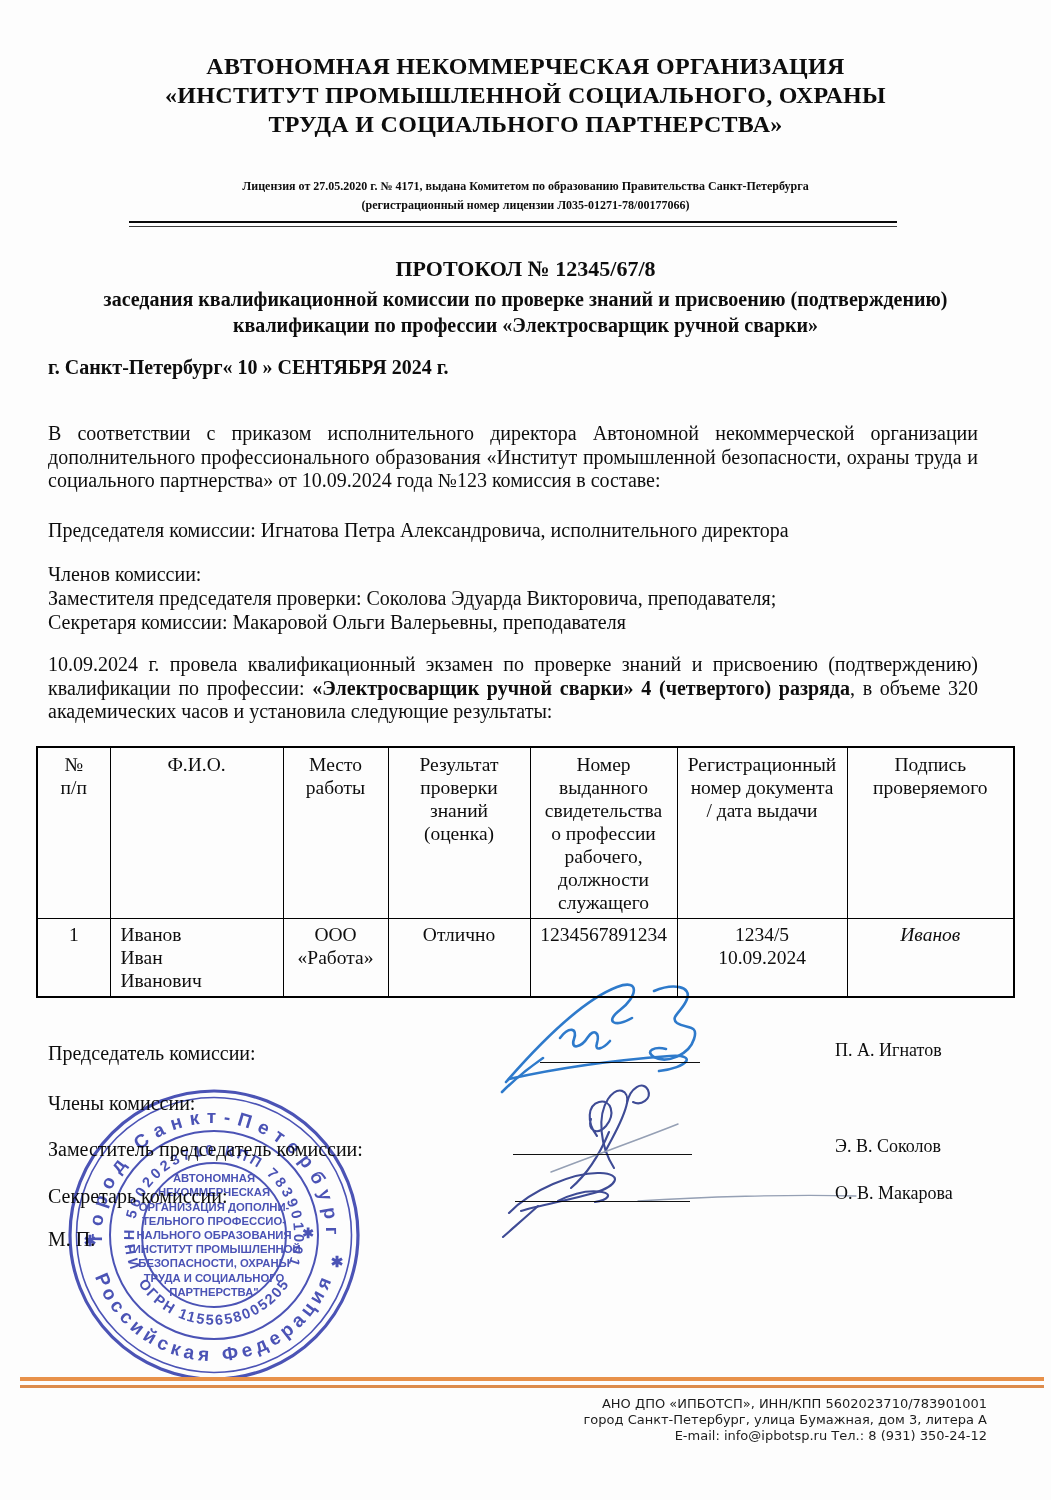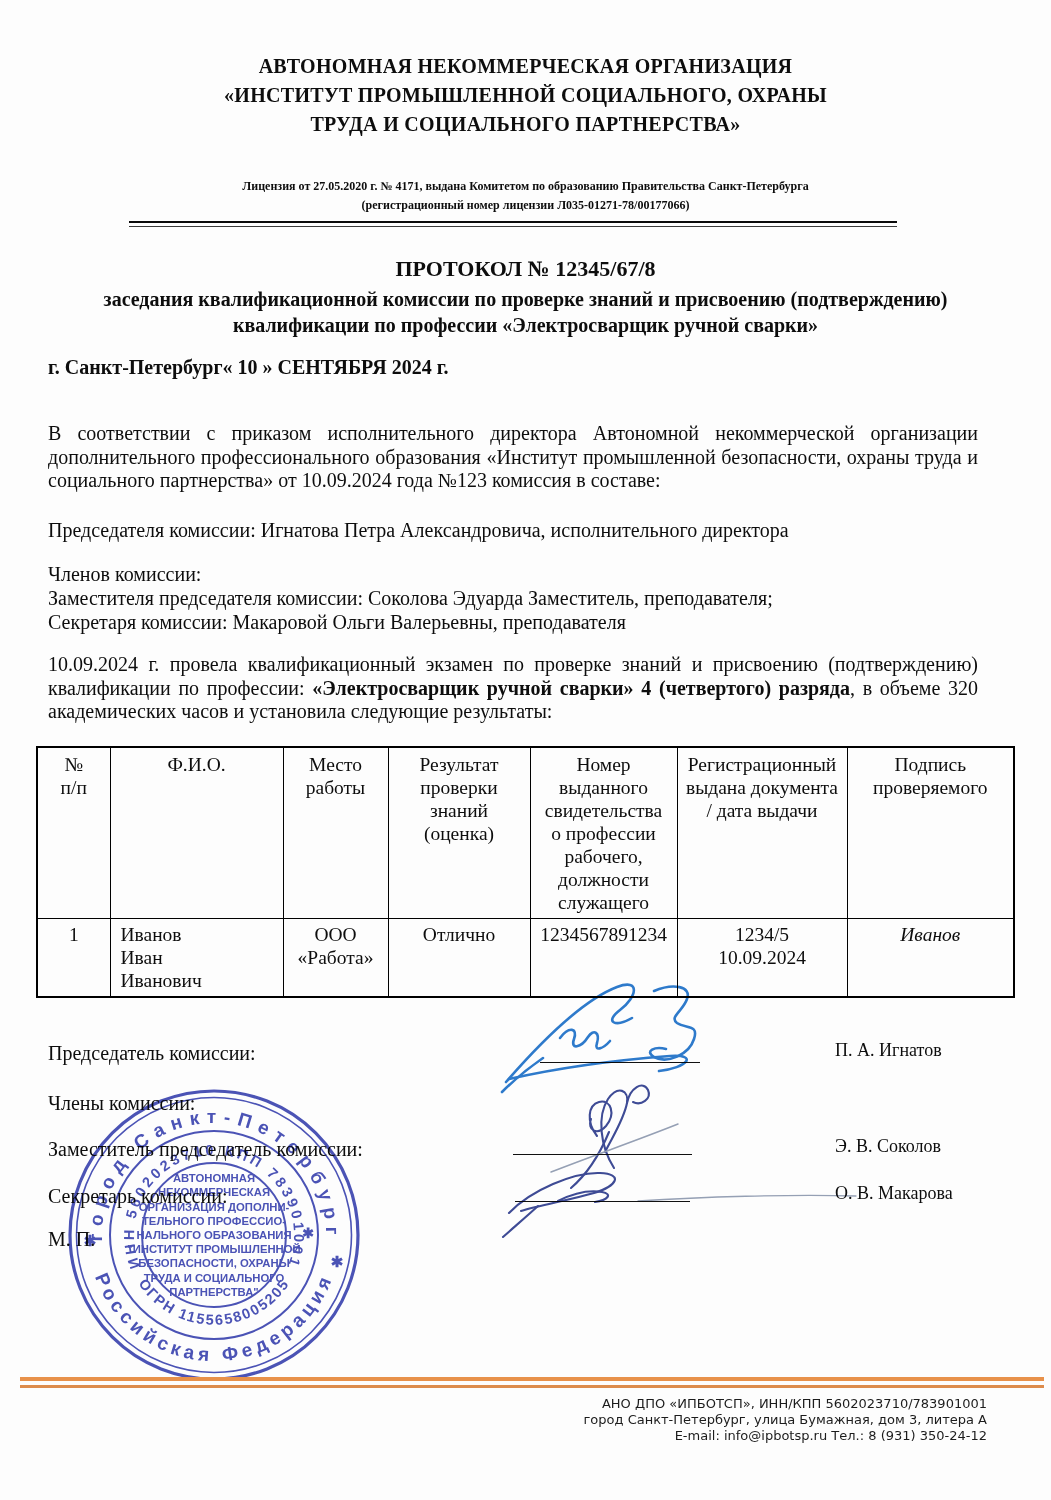--- a/index.html
+++ b/index.html
@@ -3,21 +3,21 @@
 <meta charset="utf-8">
 <style>
   html,body{margin:0;padding:0;background:#e9e9e9;}
   .page{
     position:relative;width:1051px;height:1500px;margin:0 auto;
     background:#fdfdfd;overflow:hidden;color:#0d0d0d;
     font-family:"Liberation Serif", serif;
   }
   .abs{position:absolute;}
   .center{left:0;width:1051px;text-align:center;}
-  .org-header{top:52px;font-weight:bold;font-size:20px;line-height:29px;letter-spacing:.3px;}
+  .org-header{top:52px;font-weight:bold;font-size:24px;line-height:29px;letter-spacing:.3px;}
   .license{top:177px;font-weight:bold;font-size:12px;line-height:19px;}
   .head-rule{top:221px;left:129px;width:768px;height:3px;border-top:2.5px solid #0a0a0a;border-bottom:1.2px solid #3a3a3a;}
   .protocol{top:255px;font-weight:bold;font-size:22px;line-height:28px;}
   .subtitle{top:286px;font-weight:bold;font-size:20px;line-height:26px;}
   .meta-row{top:356px;left:48px;width:932px;display:flex;font-weight:bold;font-size:20px;}
   .bodytext{left:48px;width:930px;font-size:20px;line-height:23.5px;}
   .just{text-align:justify;}
   .p1{top:422px;}
   .line-chair{top:519px;}
   .line-members{top:563px;}
@@ -71,21 +71,21 @@
   </div>
 
   <div class="abs meta-row">
     <span>г. Санкт-Петербург</span>
     <span>« 10 » СЕНТЯБРЯ 2024 г.</span>
   </div>
 
   <div class="abs bodytext just p1">В соответствии с приказом исполнительного директора Автономной некоммерческой организации дополнительного профессионального образования «Институт промышленной безопасности, охраны труда и социального партнерства» от 10.09.2024 года №123 комиссия в составе:</div>
   <div class="abs bodytext line-chair">Председателя комиссии: Игнатова Петра Александровича, исполнительного директора</div>
   <div class="abs bodytext line-members">Членов комиссии:</div>
-  <div class="abs bodytext line-deputy">Заместителя председателя комиссии: Соколова Эдуарда Заместитель, преподавателя;</div>
+  <div class="abs bodytext line-deputy">Заместителя председателя проверки: Соколова Эдуарда Викторовича, преподавателя;</div>
   <div class="abs bodytext line-secretary">Секретаря комиссии: Макаровой Ольги Валерьевны, преподавателя</div>
   <div class="abs bodytext just p2"><span>10.09.2024 г. провела квалификационный экзамен по проверке знаний и присвоению (подтверждению) квалификации по профессии: </span><b>«Электросварщик ручной сварки» 4 (четвертого) разряда</b><span>, в объеме 320 академических часов и установила следующие результаты:</span></div>
 
   <table class="results">
     <colgroup>
       <col style="width:73px">
         <col style="width:173px">
         <col style="width:105px">
       <col style="width:142px">
         <col style="width:147px">
@@ -104,21 +104,21 @@
 знаний
 (оценка)</th>
       <th class="hdr">Номер
 выданного
 свидетельства
 о профессии
 рабочего,
 должности
 служащего</th>
       <th class="hdr">Регистрационный
-выдана документа
+номер документа
 / дата выдачи</th>
       <th class="hdr">Подпись
 проверяемого</th>
     </tr>
     <tr class="datarow">
       <td>1</td>
       <td class="fio">Иванов
 Иван
 Иванович</td>
       <td>ООО

